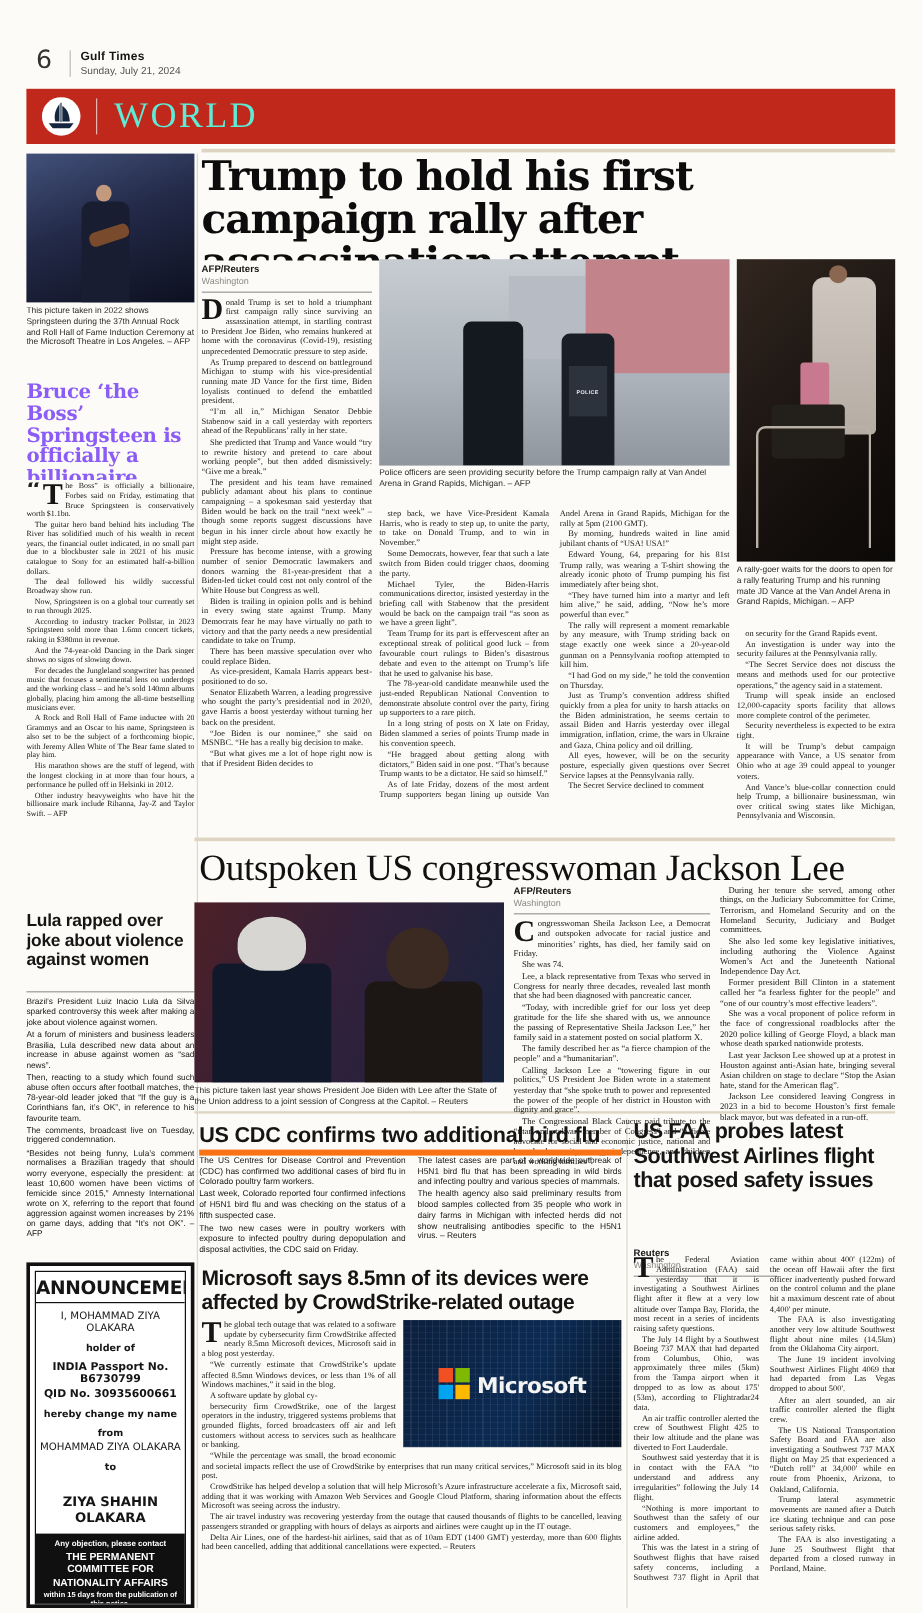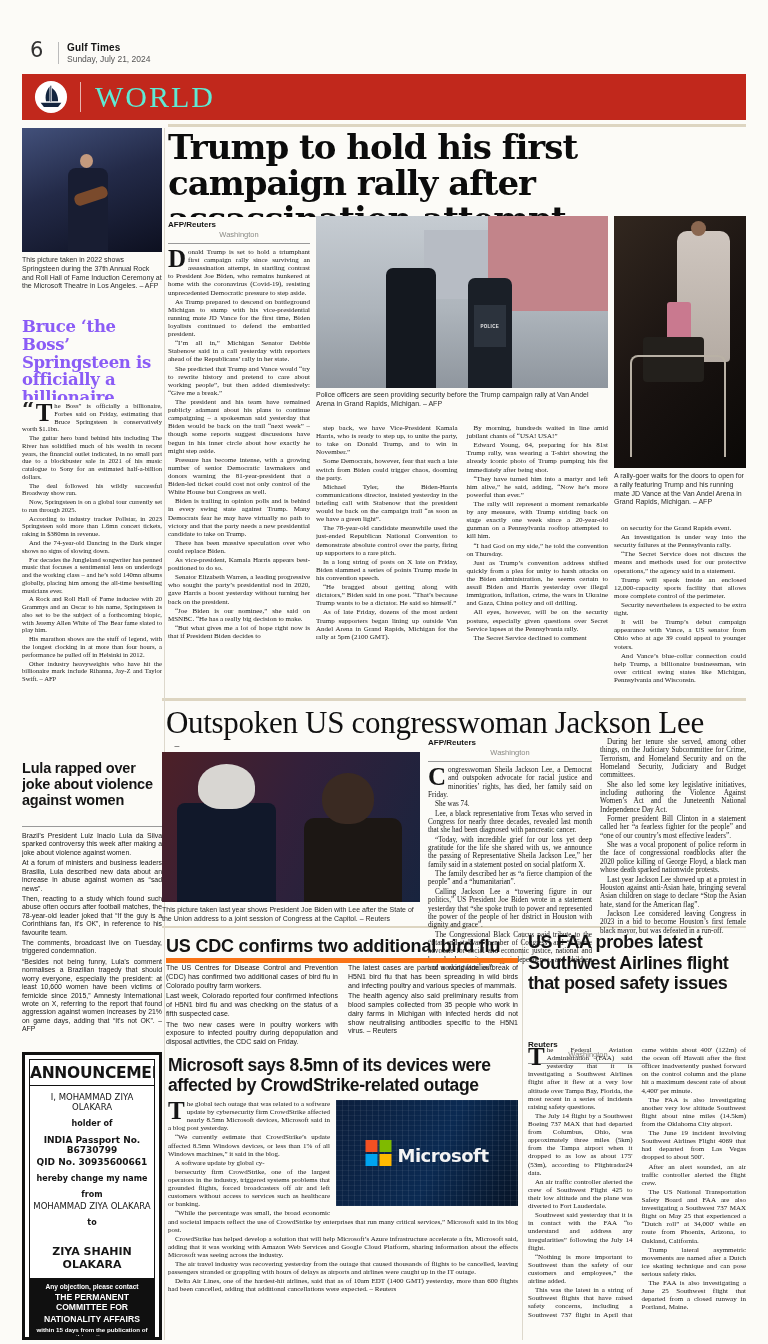--- a/index.html
+++ b/index.html
@@ -22,21 +22,21 @@
 
   
   .para{margin:0 0 1px 0;text-align:justify;}
   .serifbody .para{font:7px/1.16 "Liberation Serif",serif;text-indent:7px;}
   .serifbody .lead{text-indent:0;}
   .sansbody .para{font:7px/1.25 "Liberation Sans",sans-serif;text-indent:0;margin-bottom:2px;}
   .dropcap{float:left;font-family:"Liberation Serif",serif;font-weight:bold;font-size:25px;line-height:20px;padding:1px 2px 0 0;}
   .bigquote{float:left;font-family:"DejaVu Serif",serif;font-weight:bold;font-size:22px;line-height:14px;color:#222;padding-right:1px;}
   .byline{border-bottom:1px solid #999;padding-bottom:4px;margin-bottom:4px;}
   .byline .agency{font-weight:bold;font-size:8px;font-family:"Liberation Sans",sans-serif;}
-  .byline .loc{font-size:7.5px;color:#8a8a85;margin-top:1px;text-align:center;}
+  .byline .loc{font-size:7.5px;color:#8a8a85;margin-top:1px;}
   .caption{font:7px/1.25 "Liberation Sans",sans-serif;color:#2b2b2b;text-align:left;}
 
   
   .spr-photo{position:absolute;left:22px;top:128px;width:140px;height:124px;background:linear-gradient(160deg,#42507a 0%,#232a48 45%,#0d1020 100%);overflow:hidden;}
   .spr-fig-head{position:absolute;left:58px;top:26px;width:13px;height:14px;border-radius:50%;background:#c49a7e;}
   .spr-fig-body{position:absolute;left:46px;top:40px;width:40px;height:84px;background:#181d32;border-radius:8px 8px 0 0;}
   .spr-guitar{position:absolute;left:52px;top:62px;width:34px;height:12px;background:#7a4a2c;border-radius:5px;transform:rotate(-18deg);}
   .spr-caption{position:absolute;left:22px;top:256px;width:140px;height:60px;overflow:hidden;}
   .spr-head{position:absolute;left:22px;top:318px;width:140px;height:82px;font-family:"DejaVu Serif",serif;font-weight:bold;font-size:16.5px;line-height:1.08;letter-spacing:-.3px;color:#8b5cf6;overflow:hidden;}
   .spr-body{position:absolute;left:22px;top:402px;width:140px;height:332px;overflow:hidden;}
@@ -227,20 +227,21 @@
     <div class="pp-officer2"></div>
     <div class="pp-vest">
         <span>POLICE</span>
       </div>
   </div>
   <div class="police-caption caption">Police officers are seen providing security before the Trump campaign rally at Van Andel Arena in Grand Rapids, Michigan. – AFP</div>
   <div class="trump-mid serifbody">
       <p class="para">step back, we have Vice-President Kamala Harris, who is ready to step up, to unite the party, to take on Donald Trump, and to win in November.”</p>
       <p class="para">Some Democrats, however, fear that such a late switch from Biden could trigger chaos, dooming the party.</p>
       <p class="para">Michael Tyler, the Biden-Harris communications director, insisted yesterday in the briefing call with Stabenow that the president would be back on the campaign trail “as soon as we have a green light”.</p>
+      <p class="para">Team Trump for its part is effervescent after an exceptional streak of political good luck – from favourable court rulings to Biden’s disastrous debate and even to the attempt on Trump’s life that he used to galvanise his base.</p>
       <p class="para">The 78-year-old candidate meanwhile used the just-ended Republican National Convention to demonstrate absolute control over the party, firing up supporters to a rare pitch.</p>
       <p class="para">In a long string of posts on X late on Friday, Biden slammed a series of points Trump made in his convention speech.</p>
       <p class="para">“He bragged about getting along with dictators,” Biden said in one post. “That’s because Trump wants to be a dictator. He said so himself.”</p>
       <p class="para">As of late Friday, dozens of the most ardent Trump supporters began lining up outside Van Andel Arena in Grand Rapids, Michigan for the rally at 5pm (2100 GMT).</p>
       <p class="para">By morning, hundreds waited in line amid jubilant chants of “USA! USA!”</p>
       <p class="para">Edward Young, 64, preparing for his 81st Trump rally, was wearing a T-shirt showing the already iconic photo of Trump pumping his fist immediately after being shot.</p>
       <p class="para">“They have turned him into a martyr and left him alive,” he said, adding, “Now he’s more powerful than ever.”</p>
       <p class="para">The rally will represent a moment remarkable by any measure, with Trump striding back on stage exactly one week since a 20-year-old gunman on a Pennsylvania rooftop attempted to kill him.</p>
       <p class="para">“I had God on my side,” he told the convention on Thursday.</p>
       <p class="para">Just as Trump’s convention address shifted quickly from a plea for unity to harsh attacks on the Biden administration, he seems certain to assail Biden and Harris yesterday over illegal immigration, inflation, crime, the wars in Ukraine and Gaza, China policy and oil drilling.</p>

